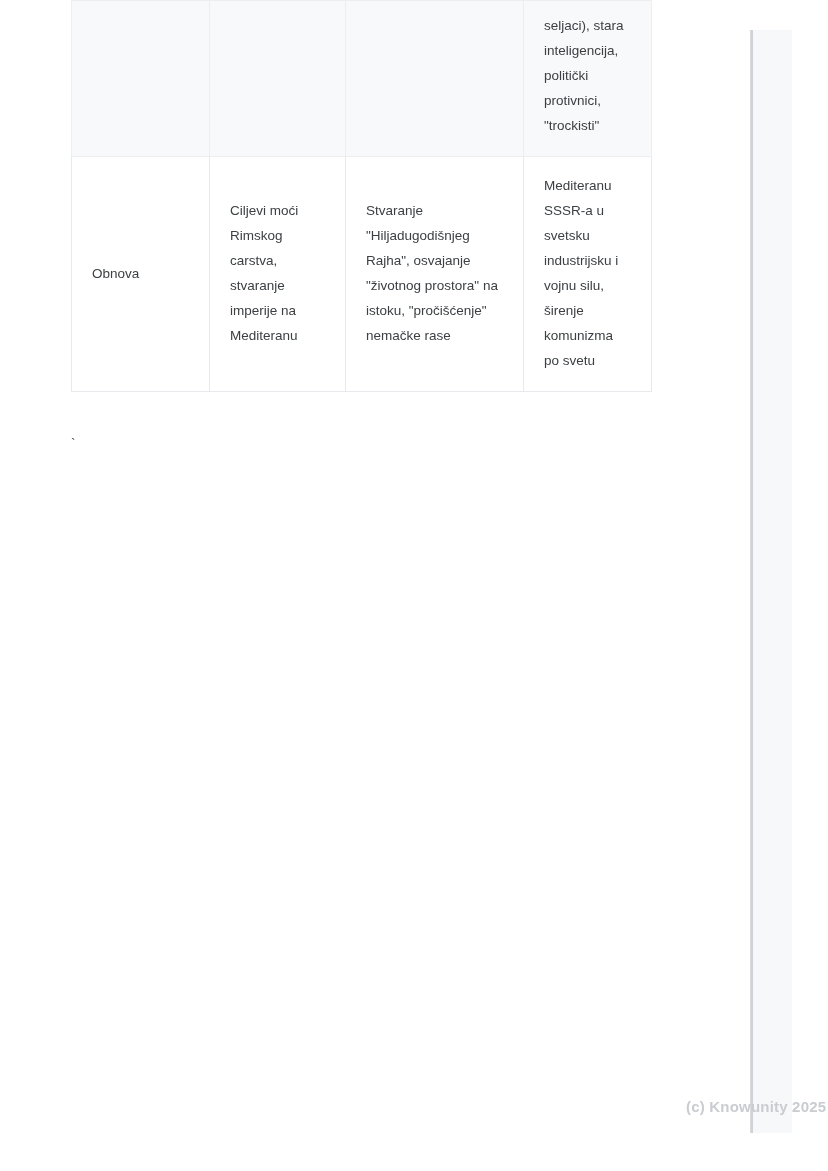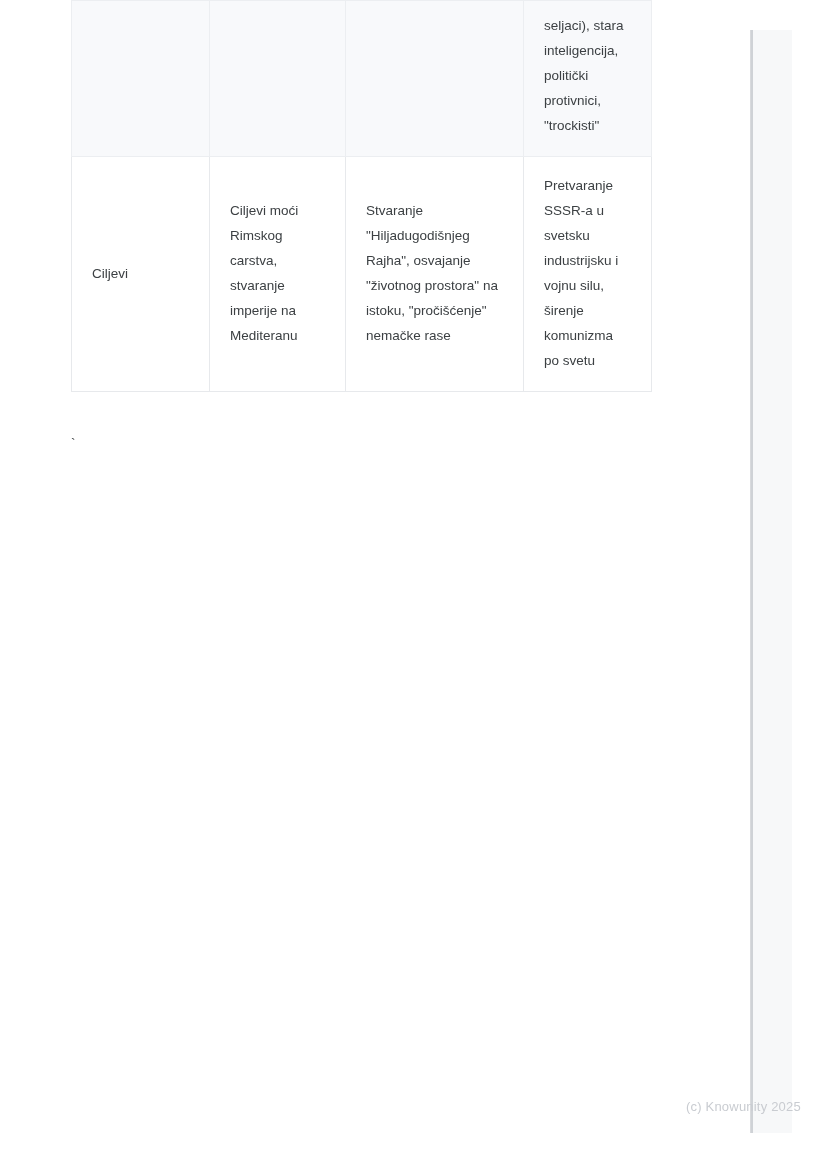--- a/index.html
+++ b/index.html
@@ -103,25 +103,26 @@
     line-height: 14px;
     color: #3c4043;
     font-family: "Liberation Serif", serif;
   }
 
   
   .watermark {
     position: absolute;
     left: 686px;
     top: 1101px;
-    font-size: 13px;
+    font-size: 15px;
     line-height: 12px;
     color: #c9ccd1;
     letter-spacing: 0.2px;
     white-space: nowrap;
+    font-weight: bold;
   }
 </style>
 </head>
 <body>
 
 <div id="page">
 
   <div class="side-strip"></div>
   <div class="side-strip-inner"></div>
 
@@ -142,24 +143,24 @@
               <span class="clipped-text"></span>
             </td>
           <td>
               <span class="clipped-text"></span>
             </td>
           <td>
               <span class="clipped-text">seljaci), stara inteligencija, politički protivnici, "trockisti"</span>
             </td>
         </tr>
         <tr class="row-plain">
-          <td class="label-cell">Ciljevi</td>
+          <td class="label-cell">Obnova</td>
           <td>Ciljevi moći Rimskog carstva, stvaranje imperije na Mediteranu</td>
           <td>Stvaranje "Hiljadugodišnjeg Rajha", osvajanje "životnog prostora" na istoku, "pročišćenje" nemačke rase</td>
-          <td>Pretvaranje SSSR-a u svetsku industrijsku i vojnu silu, širenje komunizma po svetu</td>
+          <td>Mediteranu SSSR-a u svetsku industrijsku i vojnu silu, širenje komunizma po svetu</td>
         </tr>
       </tbody>
     </table>
   </div>
 
   <div class="stray-glyph">`</div>
 
   <div class="watermark">(c) Knowunity 2025</div>
 
 </div>

